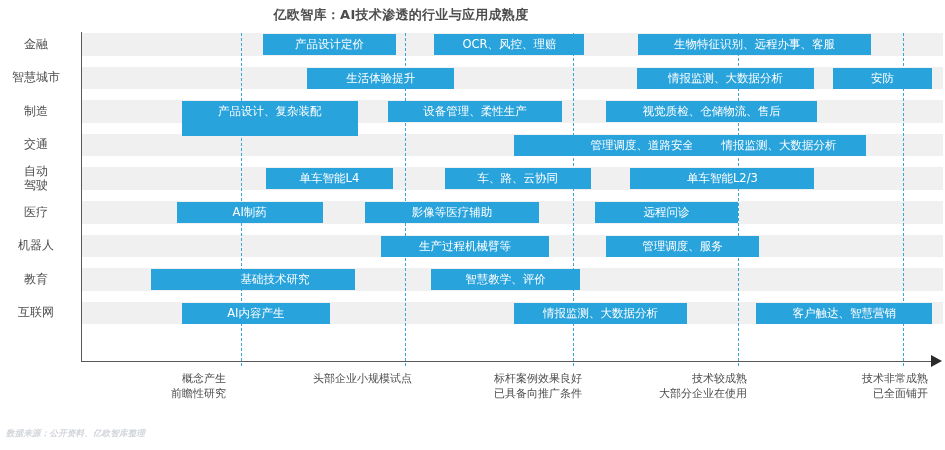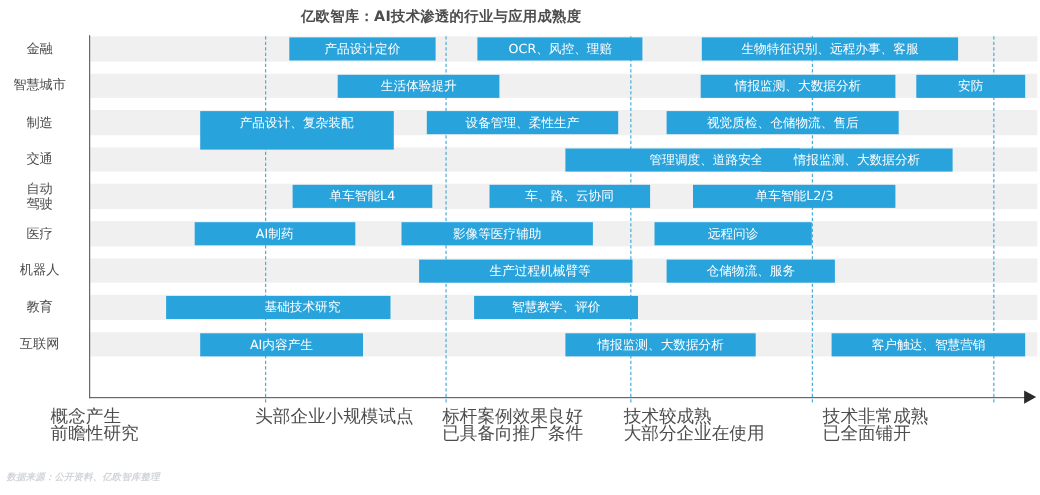--- a/index.html
+++ b/index.html
@@ -100,22 +100,22 @@
     line-height: 21px;
     text-align: center;
     white-space: nowrap;
     overflow: hidden;
   }
 
   
   .x-tick-label {
     position: absolute;
     top: 371px;
-    text-align: left;
-    font-size: 16px;
+    text-align: right;
+    font-size: 11px;
     color: #4d4d4d;
     line-height: 15px;
   }
 
   #source-note {
     position: absolute;
     left: 6px;
     top: 428px;
     font-size: 8.5px;
     font-style: italic;
@@ -159,22 +159,22 @@
       <div class="bar" title="制造 — 设备管理、柔性生产" style="left: 306.406px; width: 173.119px; top: 68.2px; height: 21px; line-height: 21px; background: rgb(41, 163, 220);">设备管理、柔性生产</div>
       <div class="bar" title="制造 — 视觉质检、仓储物流、售后" style="left: 523.954px; width: 211.42px; top: 68.2px; height: 21px; line-height: 21px; background: rgb(41, 163, 220);">视觉质检、仓储物流、售后</div>
       <div class="bar" title="交通 — 管理调度、道路安全" style="left: 432.032px; width: 168.523px; top: 101.8px; height: 21px; line-height: 21px; background: rgb(41, 163, 220); padding-left: 44px;">管理调度、道路安全</div>
       <div class="bar" title="交通 — 情报监测、大数据分析" style="left: 609.747px; width: 174.651px; top: 101.8px; height: 21px; line-height: 21px; background: rgb(41, 163, 220);">情报监测、大数据分析</div>
       <div class="bar" title="自动驾驶 — 单车智能L4" style="left: 183.843px; width: 127.158px; top: 135.4px; height: 21px; line-height: 21px; background: rgb(41, 163, 220);">单车智能L4</div>
       <div class="bar" title="自动驾驶 — 车、路、云协同" style="left: 363.091px; width: 145.543px; top: 135.4px; height: 21px; line-height: 21px; background: rgb(41, 163, 220);">车、路、云协同</div>
       <div class="bar" title="自动驾驶 — 单车智能L2/3" style="left: 548.466px; width: 183.843px; top: 135.4px; height: 21px; line-height: 21px; background: rgb(41, 163, 220);">单车智能L2/3</div>
       <div class="bar" title="医疗 — AI制药" style="left: 94.9858px; width: 145.543px; top: 169px; height: 21px; line-height: 21px; background: rgb(41, 163, 220);">AI制药</div>
       <div class="bar" title="医疗 — 影像等医疗辅助" style="left: 283.425px; width: 173.119px; top: 169px; height: 21px; line-height: 21px; background: rgb(41, 163, 220);">影像等医疗辅助</div>
       <div class="bar" title="医疗 — 远程问诊" style="left: 513.23px; width: 142.479px; top: 169px; height: 21px; line-height: 21px; background: rgb(41, 163, 220);">远程问诊</div>
-      <div class="bar" title="机器人 — 生产过程机械臂等" style="left: 298.746px; width: 168.523px; top: 202.6px; height: 21px; line-height: 21px; background: rgb(41, 163, 220); padding-left: 26px;">生产过程机械臂等</div>
-      <div class="bar" title="机器人 — 仓储物流、服务" style="left: 523.954px; width: 153.203px; top: 202.6px; height: 21px; line-height: 21px; background: rgb(41, 163, 220);">仓储物流、服务</div>
+      <div class="bar" title="机器人 — 生产过程机械臂等" style="left: 298.746px; width: 168.523px; top: 202.6px; height: 21px; line-height: 21px; background: rgb(41, 163, 220);">生产过程机械臂等</div>
+      <div class="bar" title="机器人 — 仓储物流、服务" style="left: 523.954px; width: 153.203px; top: 202.6px; height: 21px; line-height: 21px; background: rgb(41, 163, 220);">管理调度、服务</div>
       <div class="bar" title="教育 — 基础技术研究" style="left: 68.9413px; width: 160px; top: 236.2px; height: 21px; line-height: 21px; background: rgb(41, 163, 220); padding-left: 44px;">基础技术研究</div>
       <div class="bar" title="教育 — 智慧教学、评价" style="left: 349.302px; width: 148.607px; top: 236.2px; height: 21px; line-height: 21px; background: rgb(41, 163, 220);">智慧教学、评价</div>
       <div class="bar" title="互联网 — AI内容产生" style="left: 99.5819px; width: 148.607px; top: 269.8px; height: 21px; line-height: 21px; background: rgb(41, 163, 220);">AI内容产生</div>
       <div class="bar" title="互联网 — 情报监测、大数据分析" style="left: 432.032px; width: 173.119px; top: 269.8px; height: 21px; line-height: 21px; background: rgb(41, 163, 220);">情报监测、大数据分析</div>
       <div class="bar" title="互联网 — 客户触达、智慧营销" style="left: 674.093px; width: 176.183px; top: 269.8px; height: 21px; line-height: 21px; background: rgb(41, 163, 220);">客户触达、智慧营销</div>
     </div>
 </div>
 
 <div id="y-axis-line"></div>
 <div id="x-axis-line"></div>

